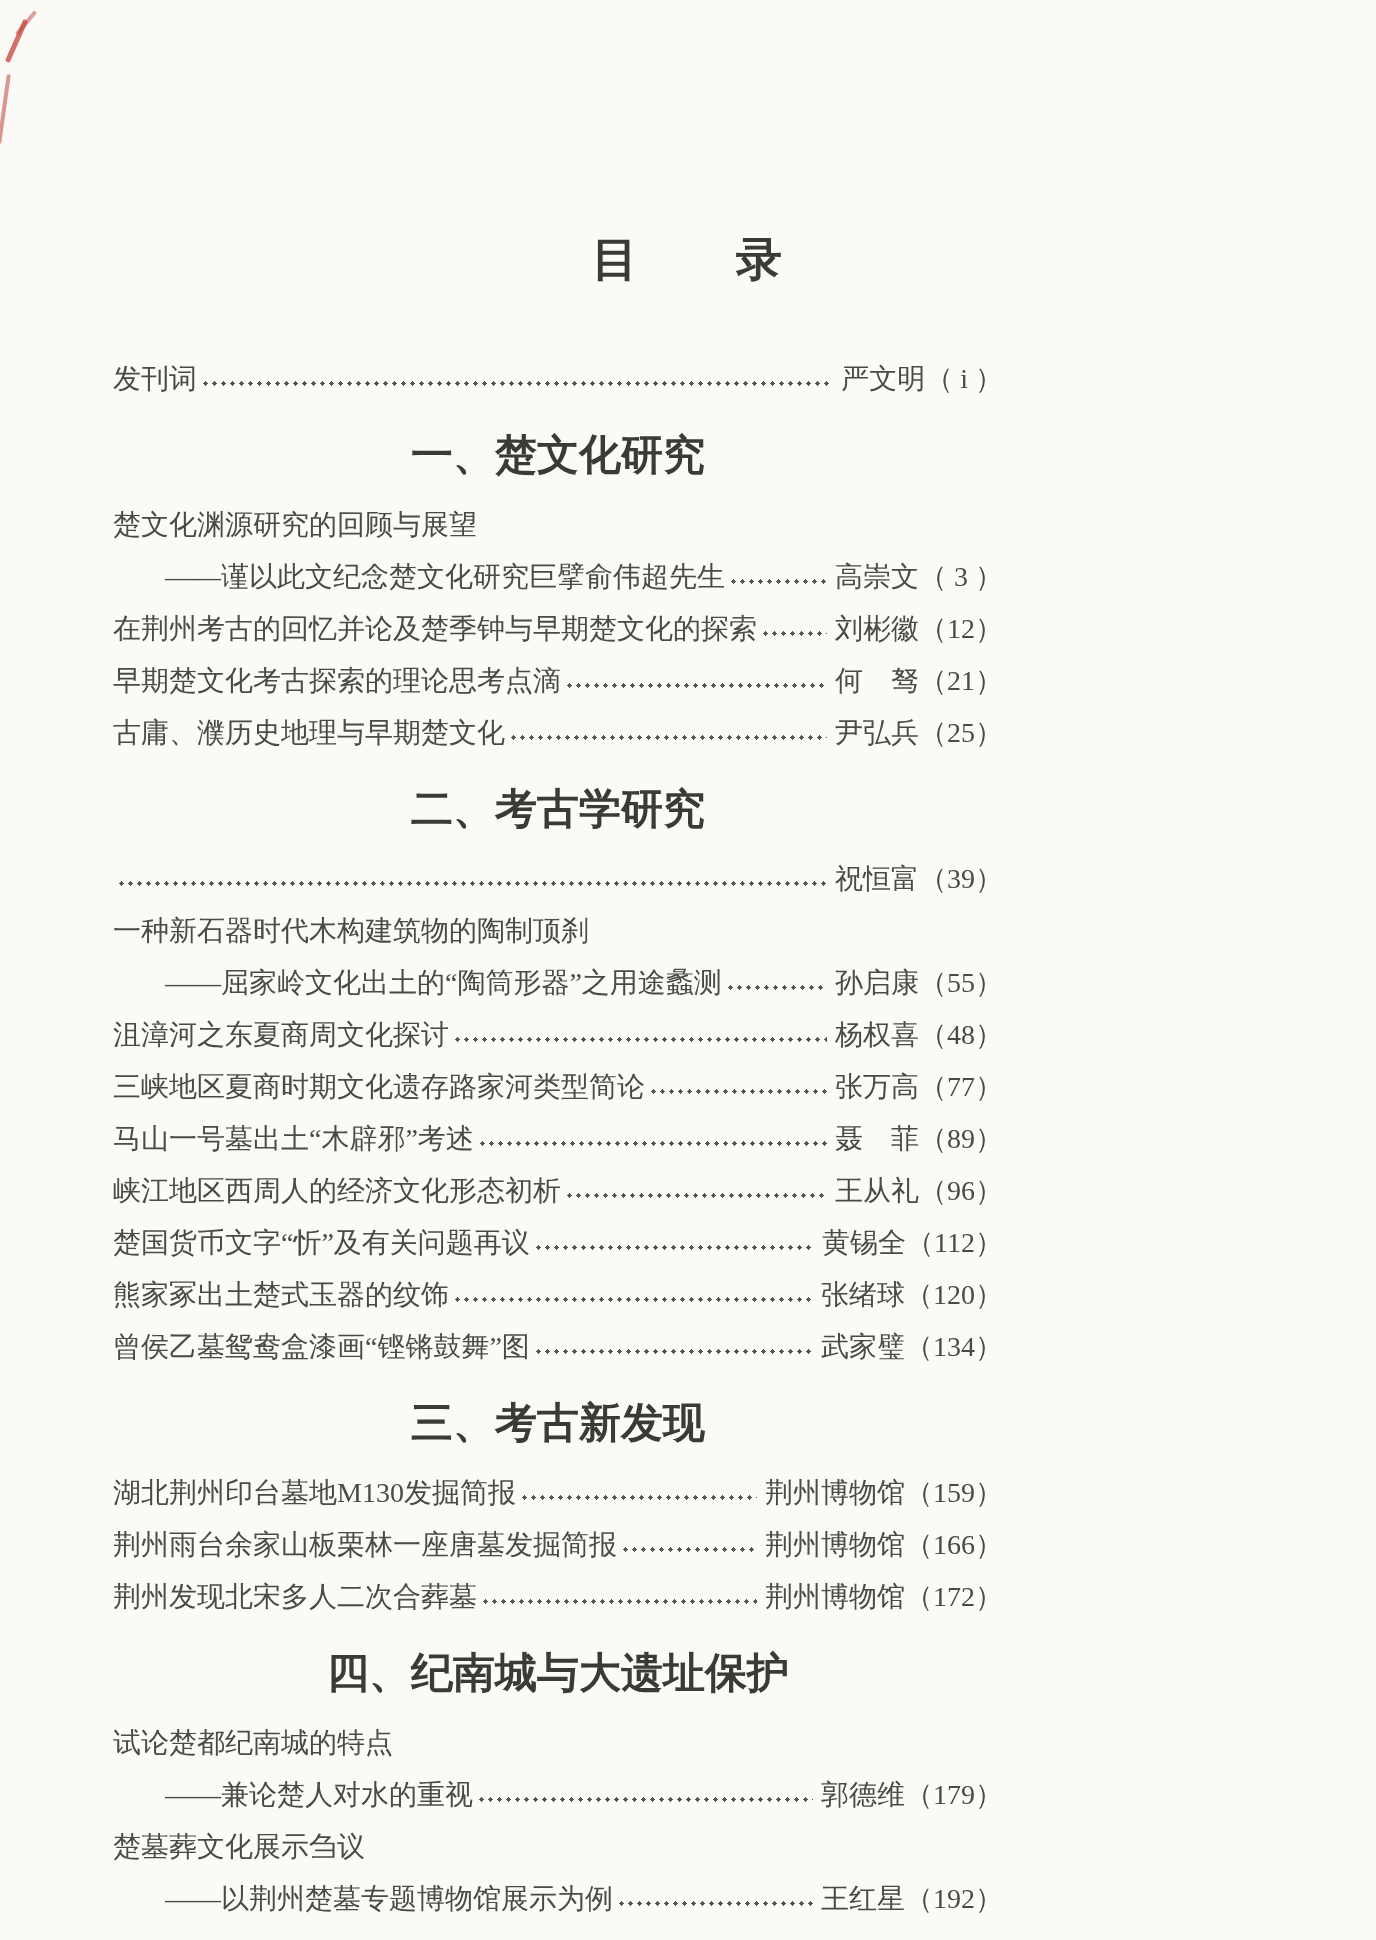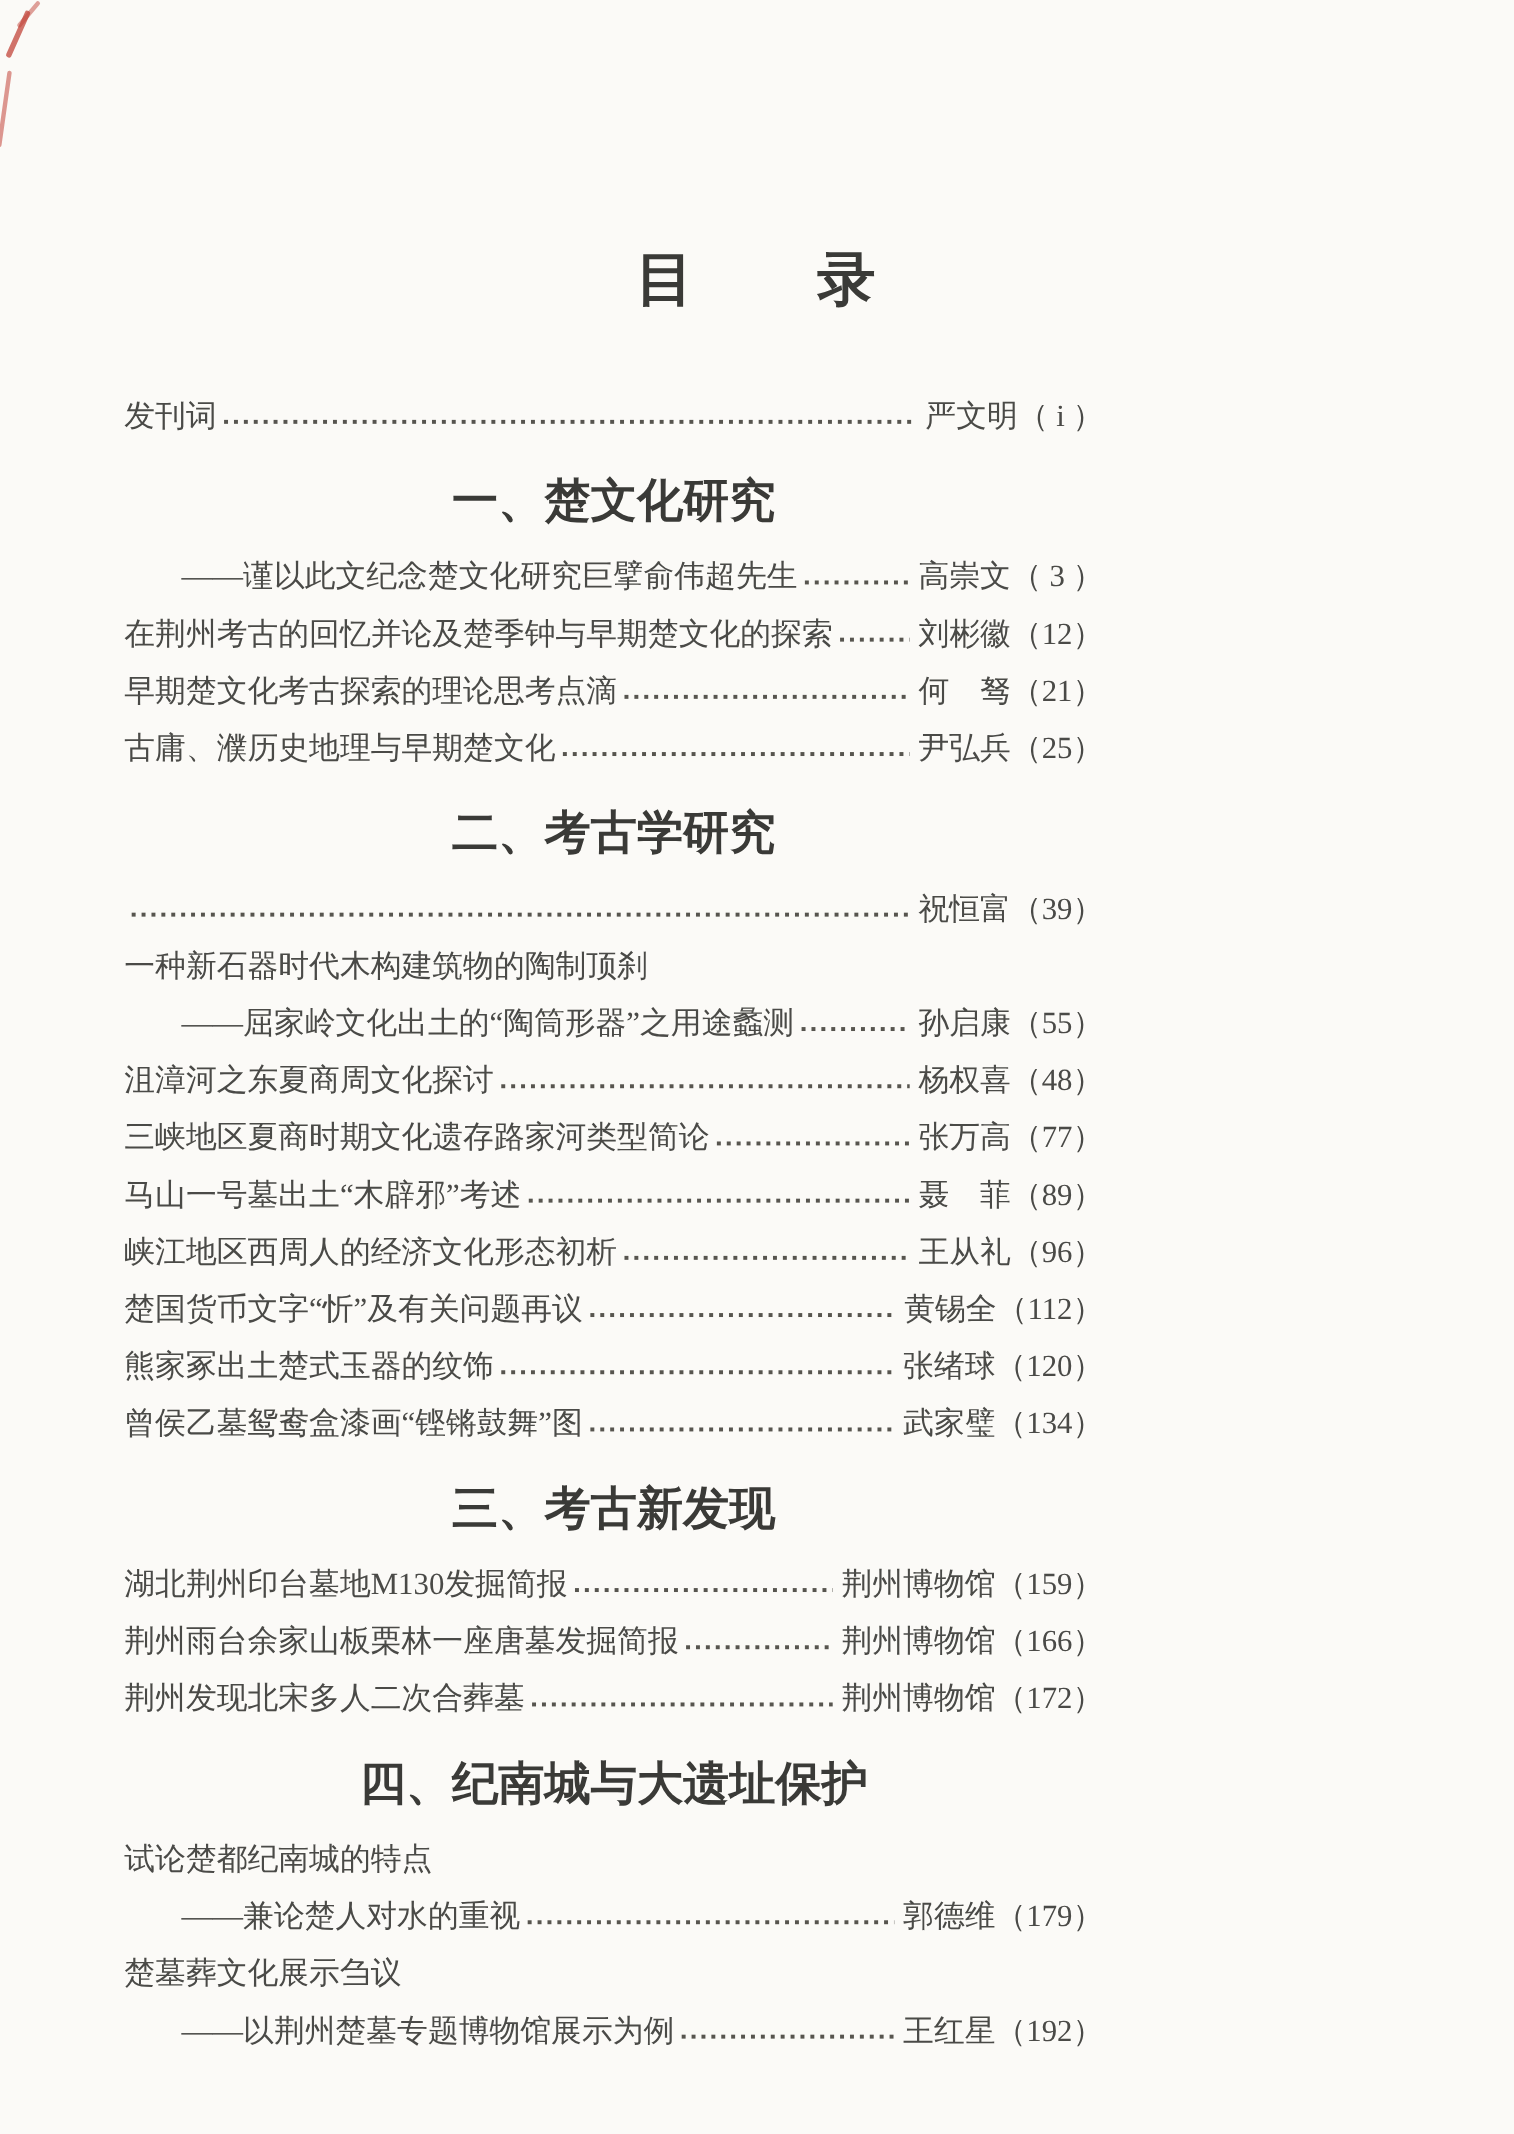--- a/index.html
+++ b/index.html
@@ -17,23 +17,23 @@
     color:var(--ink);
   }
   .page{position:relative;width:1376px;height:1940px;}
   
   .scan-mark{position:absolute;background:var(--scan-mark);opacity:.75;border-radius:2px;}
   .scan-mark-1{left:14px;top:4px;width:5px;height:46px;transform:rotate(24deg);}
   .scan-mark-2{left:2px;top:60px;width:4px;height:70px;transform:rotate(8deg);opacity:.55;}
   .scan-mark-3{left:24px;top:-6px;width:4px;height:30px;transform:rotate(40deg);opacity:.5;}
 
   .title{
-    margin:4px;padding-top:215px;
+    margin:14px;padding-top:215px;
     text-align:center;
-    font-size:53px;font-weight:700;
+    font-size:46px;font-weight:700;
     letter-spacing:2px;
     color:var(--heading-ink);
   }
 
   #toc{
     margin:62px 0 0 113px;
     width:890px;
     font-size:28px;
     line-height:52px;
   }
@@ -73,20 +73,21 @@
 
   <div id="toc">
   <div class="entry-row">
     <span class="entry-text">发刊词</span>
     <span class="dots"></span>
     <span class="ref">严文明（ i ）</span>
   </div>
 
   <div class="section-heading">一、楚文化研究</div>
 
+  <div class="entry-line1">楚文化渊源研究的回顾与展望</div>
 
   <div class="entry-row cont">
     <span class="entry-text">——谨以此文纪念楚文化研究巨擘俞伟超先生</span>
     <span class="dots"></span>
     <span class="ref">高崇文（ 3 ）</span>
   </div>
 
   <div class="entry-row">
     <span class="entry-text">在荆州考古的回忆并论及楚季钟与早期楚文化的探索</span>
     <span class="dots"></span>

